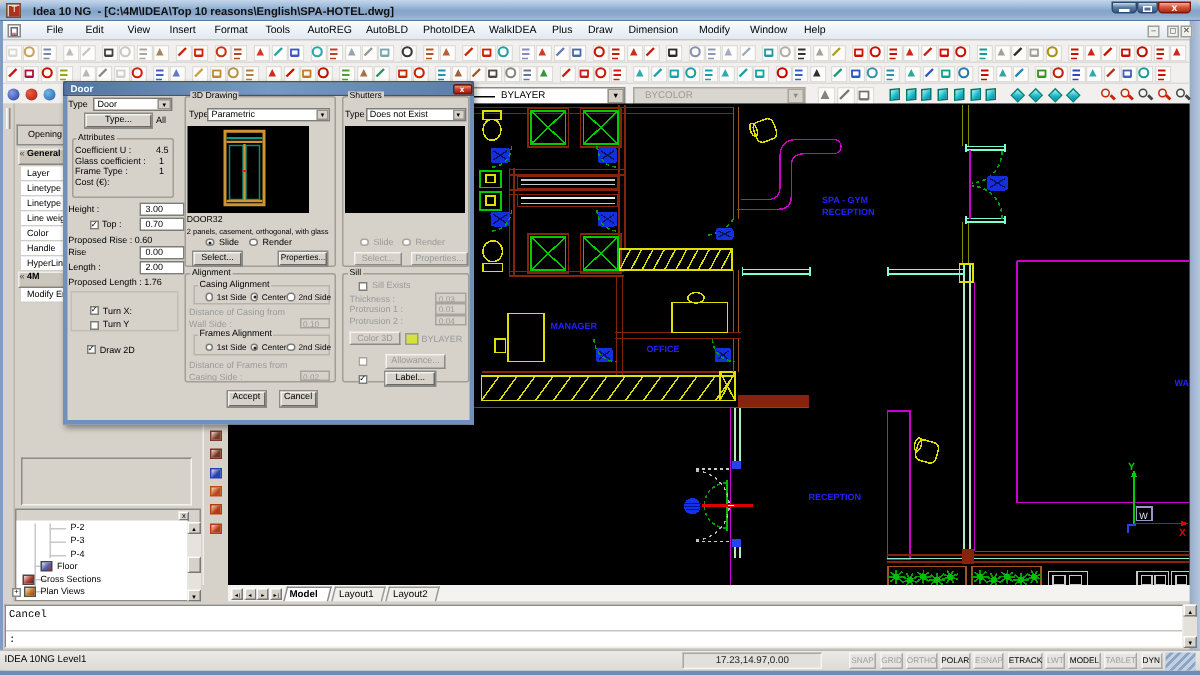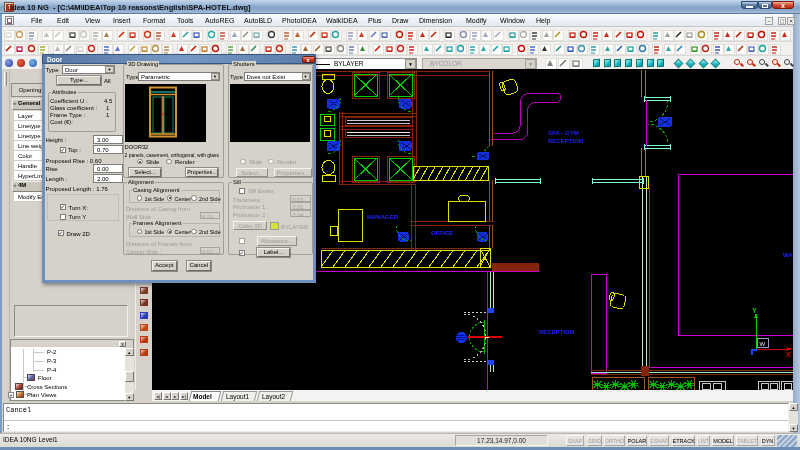--- a/index.html
+++ b/index.html
@@ -9,21 +9,21 @@
  box-shadow:0 0 0 1px #8a8a86;font-size:6px;text-align:center;color:#000;}
 .edit{background:#fff;border:1px solid #7c7c78;font-size:6.5px;color:#000;padding:1px 2px;line-height:1;}
 .editg{background:#d6d2ca;border:1px solid #a8a49c;font-size:6.5px;color:#9a9a98;padding:1px 2px;line-height:1;}
 .grp{border:1px solid #a29e96;border-radius:2px;}
 .grpl{font-size:5.8px;background:#d6d2ca;padding:0 2px;line-height:1;color:#000;white-space:nowrap;}
 </style></head><body>
 <div style="left:0;top:0;width:800px;height:14px;border-radius:4px 4px 0 0;background:linear-gradient(#c4d6ea 0%,#a2bedc 30%,#83a3c8 55%,#8fabcc 80%,#a4bcd8 100%);border-bottom:1px solid #5a7aa2;"></div>
 <div style="left:4px;top:2px;width:10px;height:10px;background:linear-gradient(135deg,#e8e0d0,#c8b890);border:1px solid #705030;">
     <div style="left:1px;top:1px;width:7px;height:7px;background:#b03020;font-size:6px;color:#ffd;line-height:7px;text-align:center;">T</div>
   </div>
-<div style="left:10px;top:3px;width:520px;height:9px;font-size:7.5px;font-weight:bold;color:#101010;line-height:9px;">Idea 10 NG &nbsp;- [C:\4M\IDEA\Top 10 reasons\English\SPA-HOTEL.dwg]</div>
+<div style="left:22px;top:3px;width:520px;height:9px;font-size:7.5px;font-weight:bold;color:#101010;line-height:9px;">Idea 10 NG &nbsp;- [C:\4M\IDEA\Top 10 reasons\English\SPA-HOTEL.dwg]</div>
 <div style="left:741px;top:1px;width:17px;height:8px;background:linear-gradient(#c8d8ea,#5a7aa0 50%,#3a5a80);border:1px solid #2a4a70;border-radius:0 0 3px 3px;">
     <div style="left:4px;top:4px;width:7px;height:2px;background:#fff;"></div>
   </div>
 <div style="left:758px;top:1px;width:14px;height:8px;background:linear-gradient(#c8d8ea,#5a7aa0 50%,#3a5a80);border:1px solid #2a4a70;border-radius:0 0 3px 3px;">
     <div style="left:3px;top:1.5px;width:6px;height:4px;border:1px solid #fff;"></div>
   </div>
 <div style="left:772px;top:1px;width:22px;height:8px;background:linear-gradient(#f0b0a0,#d85838 45%,#b02818);border:1px solid #801808;border-radius:0 0 3px 3px;color:#fff;font-size:7px;font-weight:bold;text-align:center;line-height:8px;">x</div>
 <div style="left:0;top:14px;width:2px;height:433px;background:#7e9dc2;"></div>
 <div style="left:793px;top:14px;width:7px;height:433px;background:linear-gradient(90deg,#93abc9,#b7c8de);"></div>
 <div style="left:0;top:447px;width:800px;height:3px;background:#6d8db4;"></div>

